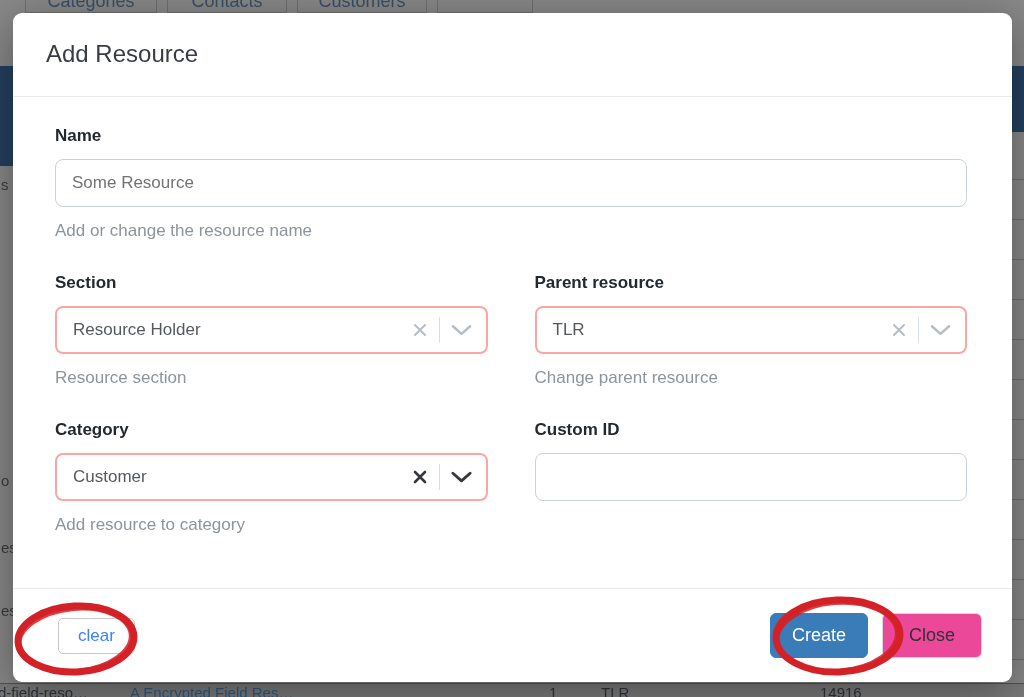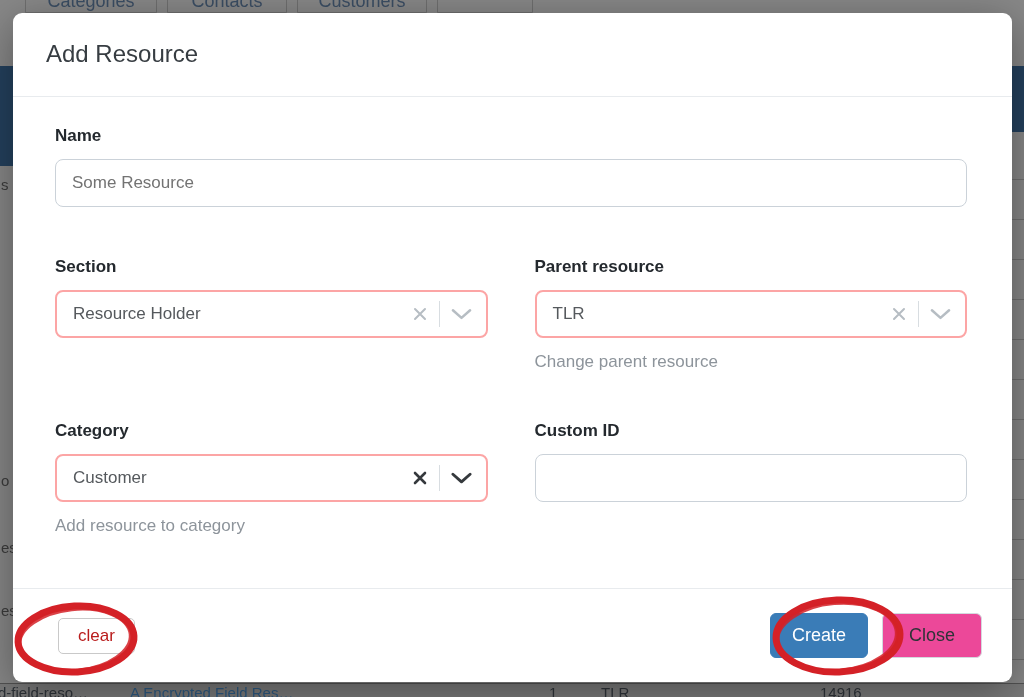--- a/index.html
+++ b/index.html
@@ -34,42 +34,42 @@
   }
   .modal-header{height:84px;padding:27px 33px 0;border-bottom:1px solid #e8ebee;}
   .modal-title{font-size:24px;color:#373d42;font-weight:400;}
   .modal-body{padding:29px 45px 0 42px;}
   .field-label{display:block;font-size:17px;font-weight:bold;color:#24292e;margin-bottom:13px;line-height:20px;}
   .text-input{
     width:100%;height:48px;border:1px solid #cbd2d9;border-radius:8px;background:#fff;
     padding:0 16px;font-size:17px;color:#737373;font-family:inherit;outline:none;
   }
   .help-text{margin-top:15px;font-size:17px;color:#8d949b;line-height:18px;}
-  .grid-2{display:grid;grid-template-columns:1fr 1fr;column-gap:47px;margin-top:50px;}
+  .grid-2{display:grid;grid-template-columns:1fr 1fr;column-gap:47px;margin-top:33px;}
   .select{
     height:48px;border:2px solid #fca5a5;border-radius:8px;background:#fff;
     display:flex;align-items:center;padding:0 14px 0 16px;cursor:pointer;
   }
   .sel-value{flex:1;font-size:17px;color:#55595d;}
   .sel-icons{display:flex;align-items:center;gap:11px;}
   .icon-x{width:16px;height:16px;display:block;}
   .icon-x.light path{stroke:#b6bdc3;}
   .icon-x.dark  path{stroke:#35393d;stroke-width:2.6;}
   .sel-divider{width:1px;height:26px;background:#d8dde1;}
   .icon-chevron{width:21px;height:13px;display:block;}
   .icon-chevron.light path{stroke:#b6bdc3;}
   .icon-chevron.dark  path{stroke:#35393d;stroke-width:3;}
   .modal-footer{
     position:absolute;left:0;right:0;bottom:0;height:94px;border-top:1px solid #e8ebee;
     display:flex;align-items:center;padding:0 30px 0 45px;
   }
   .btn{font-family:inherit;cursor:pointer;border-radius:6px;}
   .btn-clear{
     padding:7px 19px;font-size:17px;background:#fff;border:1px solid #c9c9c9;
-    border-radius:5px;color:#b91c1c;
+    border-radius:5px;color:#3b82f6;
   }
   .footer-right{margin-left:auto;display:flex;align-items:center;gap:14px;border-radius:20px;}
   .btn-create{padding:11px 21px;font-size:18px;background:#3a7cb7;border:1px solid #3a7cb7;color:#ffffff;}
   .btn-close{padding:11px 26px;font-size:18px;background:#ec4899;border:1px solid #d4d9de;color:#2e3338;}
   
   .annotation{position:absolute;pointer-events:none;}
   .annotation ellipse{fill:none;stroke:#d42127;}
 </style>
 </head>
 <body>
@@ -105,37 +105,39 @@
 
     <div class="modal-header">
       <div class="modal-title">Add Resource</div>
     </div>
 
     <div class="modal-body">
 
       <div>
         <label class="field-label">Name</label>
         <input class="text-input" type="text" value="Some Resource" style="">
+        <div class="help-text">Add or change the resource name</div>
       </div>
 
       <div class="grid-2">
         <div>
           <label class="field-label">Section</label>
           <div class="select">
             <span class="sel-value">Resource Holder</span>
             <span class="sel-icons">
               <svg class="icon-x light" viewBox="0 0 16 16">
                 <path d="M3 3 L13 13 M13 3 L3 13" stroke-width="2" stroke-linecap="round" fill="none"></path>
               </svg>
               <span class="sel-divider"></span>
               <svg class="icon-chevron light" viewBox="0 0 22 13">
                 <path d="M2 2 L11 10 L20 2" stroke-width="2.6" stroke-linecap="round" stroke-linejoin="round" fill="none"></path>
               </svg>
             </span>
           </div>
+          <div class="help-text">Resource section</div>
         </div>
 
         <div>
           <label class="field-label">Parent resource</label>
           <div class="select">
             <span class="sel-value">TLR</span>
             <span class="sel-icons">
               <svg class="icon-x light" viewBox="0 0 16 16">
                 <path d="M3 3 L13 13 M13 3 L3 13" stroke-width="2" stroke-linecap="round" fill="none"></path>
               </svg>

